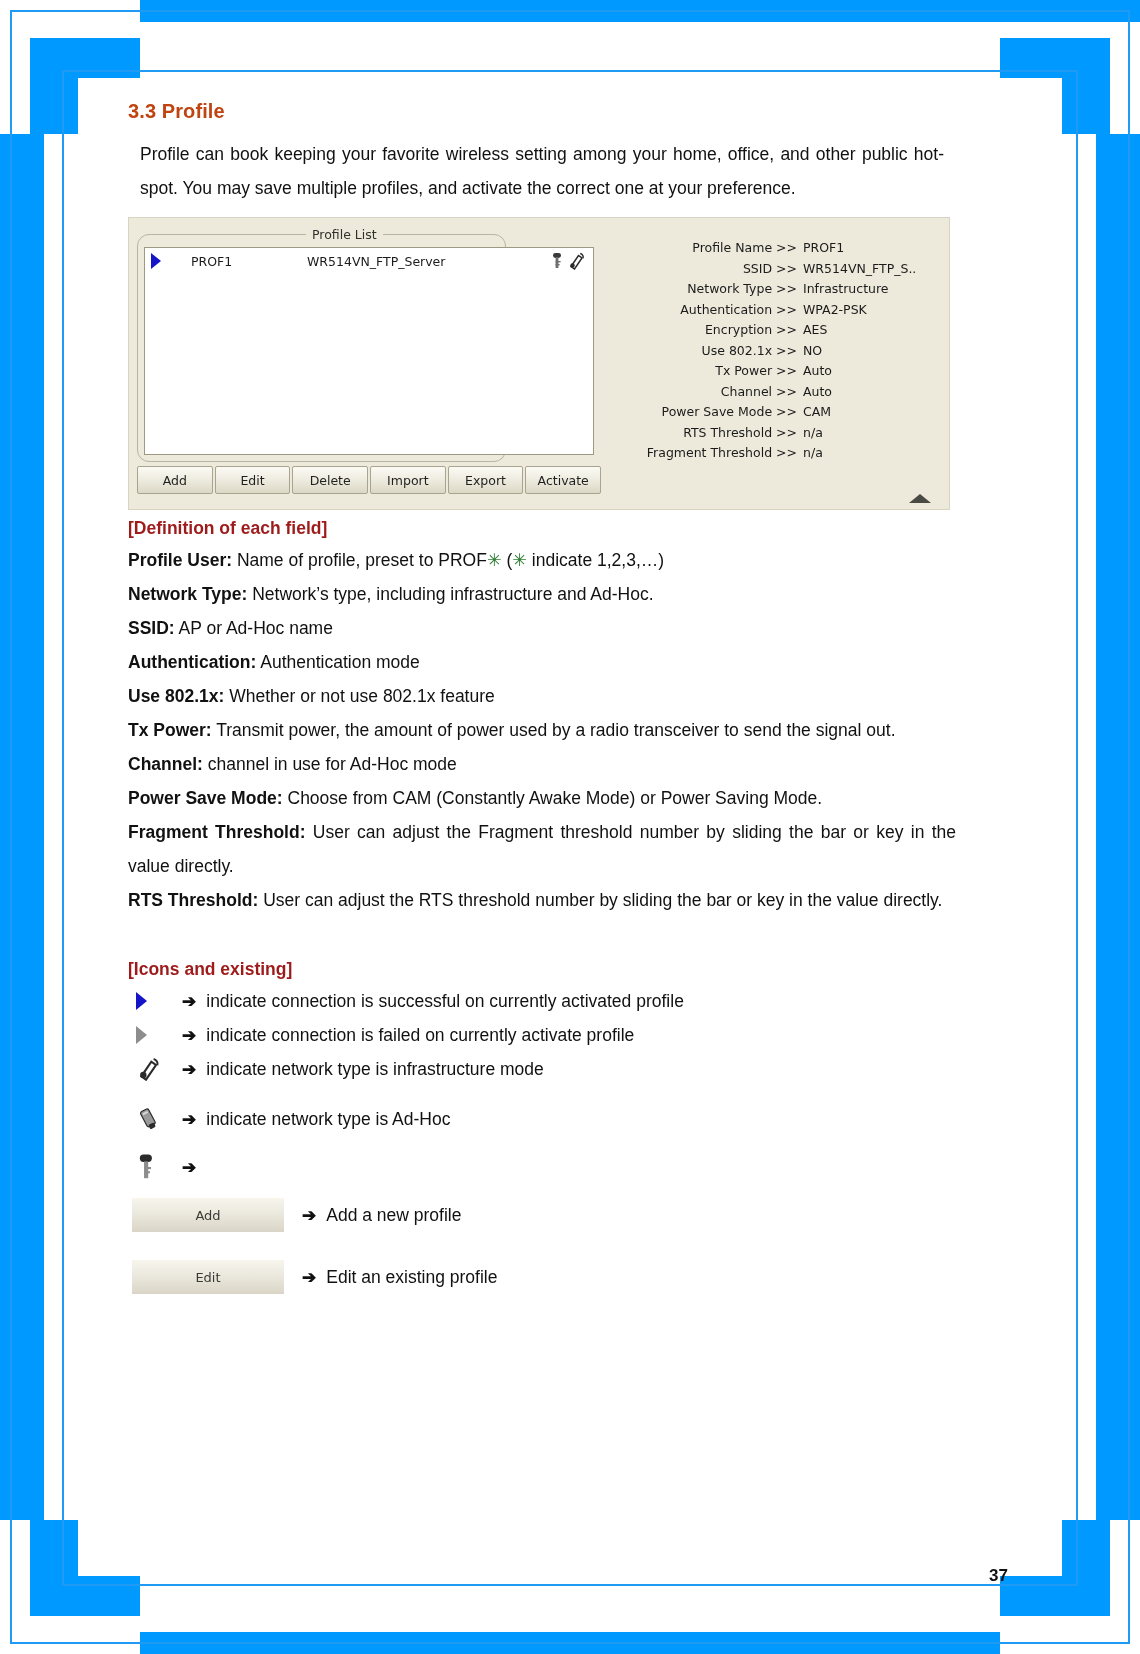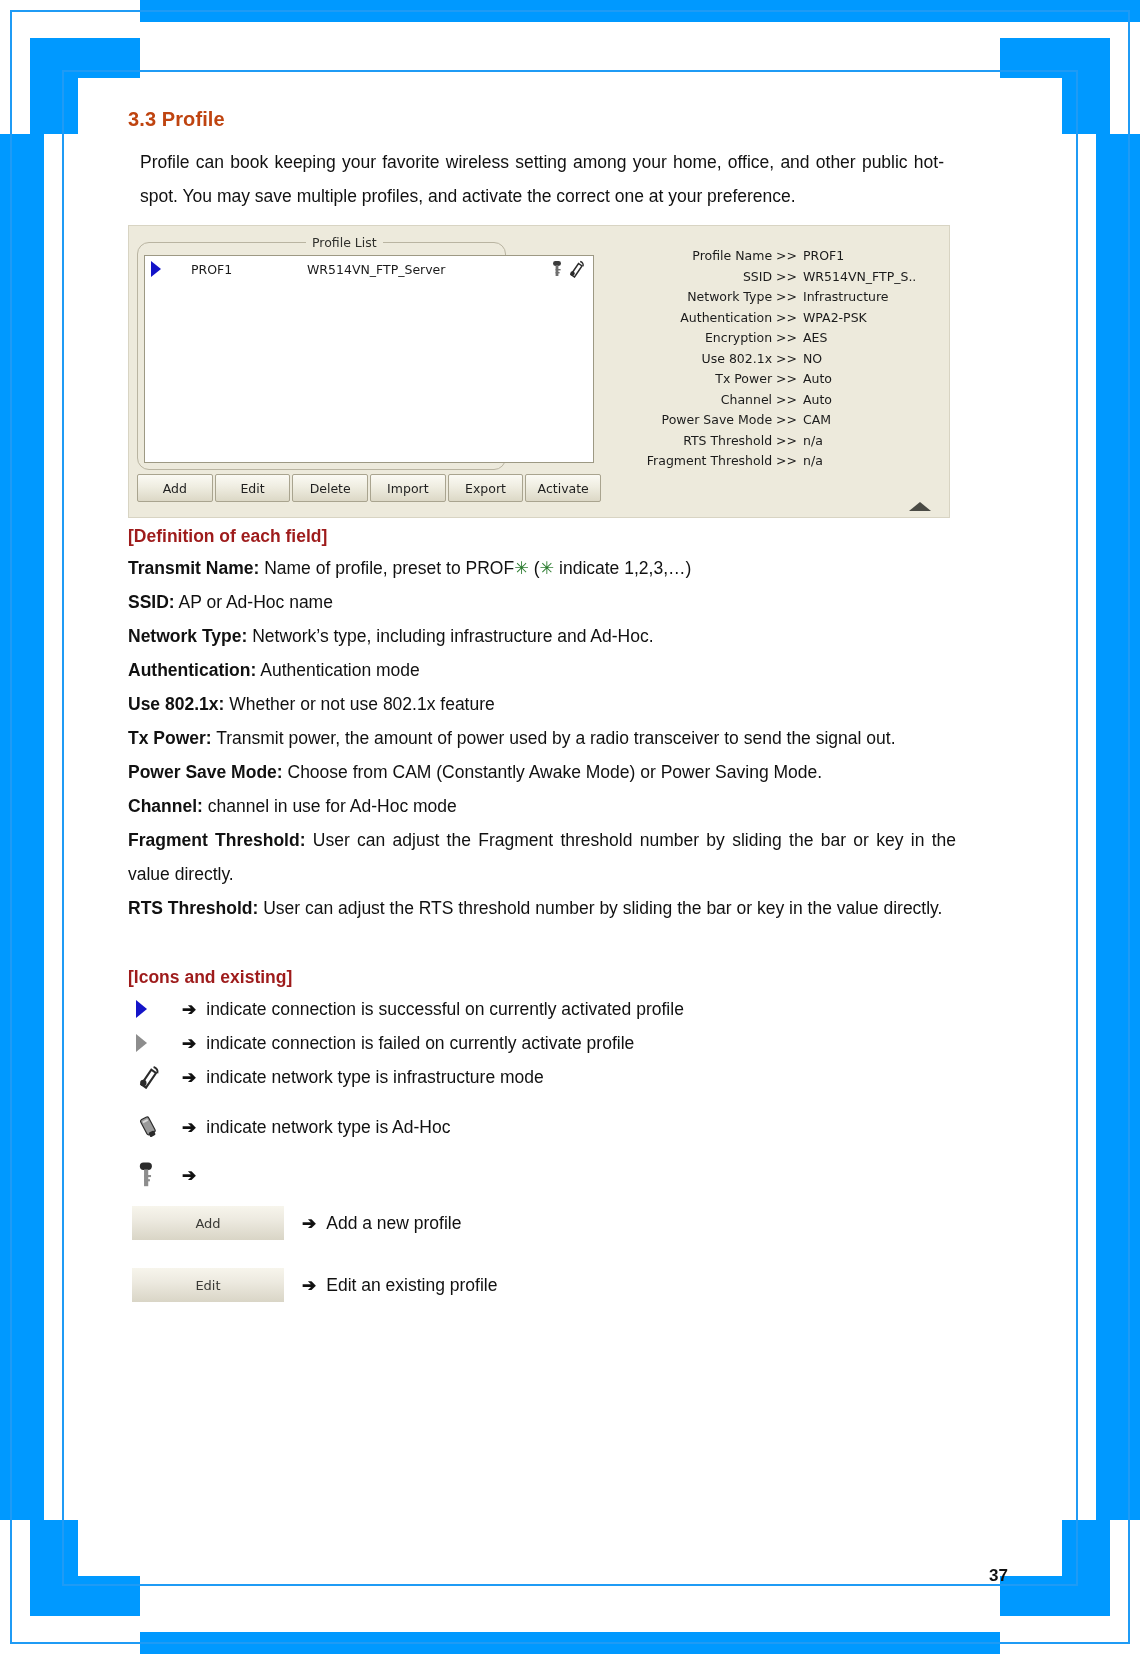--- a/index.html
+++ b/index.html
@@ -49,21 +49,21 @@
   #content {
     position: absolute;
     left: 128px; top: 92px;
     width: 828px;
   }
 
   h1.section-heading {
     font-size: 20px;
     font-weight: bold;
     color: #BF4410;
-    margin: 16px 0 14px 0;
+    margin: 8px 0 14px 0;
     letter-spacing: 0.1px;
   }
 
   p.body-para {
     font-size: 17.5px;
     line-height: 34px;
     color: #111111;
     margin: 12px;
     text-align: justify;
     text-justify: inter-word;
@@ -380,36 +380,36 @@
           <span class="detail-label">Fragment Threshold &gt;&gt;</span>
           <span class="detail-value">n/a</span>
         </div>
       </div>
 
       <div class="scr-scrollarrow"></div>
     </div>
 
     <h2 class="block-heading">[Definition of each field]</h2>
 
-    <p class="def-line"><b>Transmit Name:</b><span> Name of profile, preset to PROF</span><span class="ast">✳</span><span>  (</span><span class="ast">✳</span><span>  indicate 1,2,3,…)</span></p>
+    <p class="def-line"><b>Profile User:</b><span> Name of profile, preset to PROF</span><span class="ast">✳</span><span>  (</span><span class="ast">✳</span><span>  indicate 1,2,3,…)</span></p>
+
+    <p class="def-line"><b>Network Type:</b><span> Network’s type, including infrastructure and Ad-Hoc.</span></p>
 
     <p class="def-line"><b>SSID:</b><span> AP or Ad-Hoc name</span></p>
 
-    <p class="def-line"><b>Network Type:</b><span> Network’s type, including infrastructure and Ad-Hoc.</span></p>
-
     <p class="def-line"><b>Authentication:</b><span> Authentication mode</span></p>
 
 
     <p class="def-line"><b>Use 802.1x:</b><span> Whether or not use 802.1x feature</span></p>
 
     <p class="def-line"><b>Tx Power:</b><span> Transmit power, the amount of power used by a radio transceiver to send the signal out.</span></p>
 
+    <p class="def-line"><b>Channel:</b><span> channel in use for Ad-Hoc mode</span></p>
+
     <p class="def-line"><b>Power Save Mode:</b><span> Choose from CAM (Constantly Awake Mode) or Power Saving Mode.</span></p>
-
-    <p class="def-line"><b>Channel:</b><span> channel in use for Ad-Hoc mode</span></p>
 
     <p class="def-line"><b>Fragment Threshold:</b><span> User can adjust the Fragment threshold number by sliding the bar or key in the value directly.</span></p>
 
     <p class="def-line"><b>RTS Threshold:</b><span> User can adjust the RTS threshold number by sliding the bar or key in the value directly.</span></p>
 
     <div class="spacer-lg"></div>
 
     <h2 class="block-heading">[Icons and existing]</h2>
 
     <div class="icon-row">

